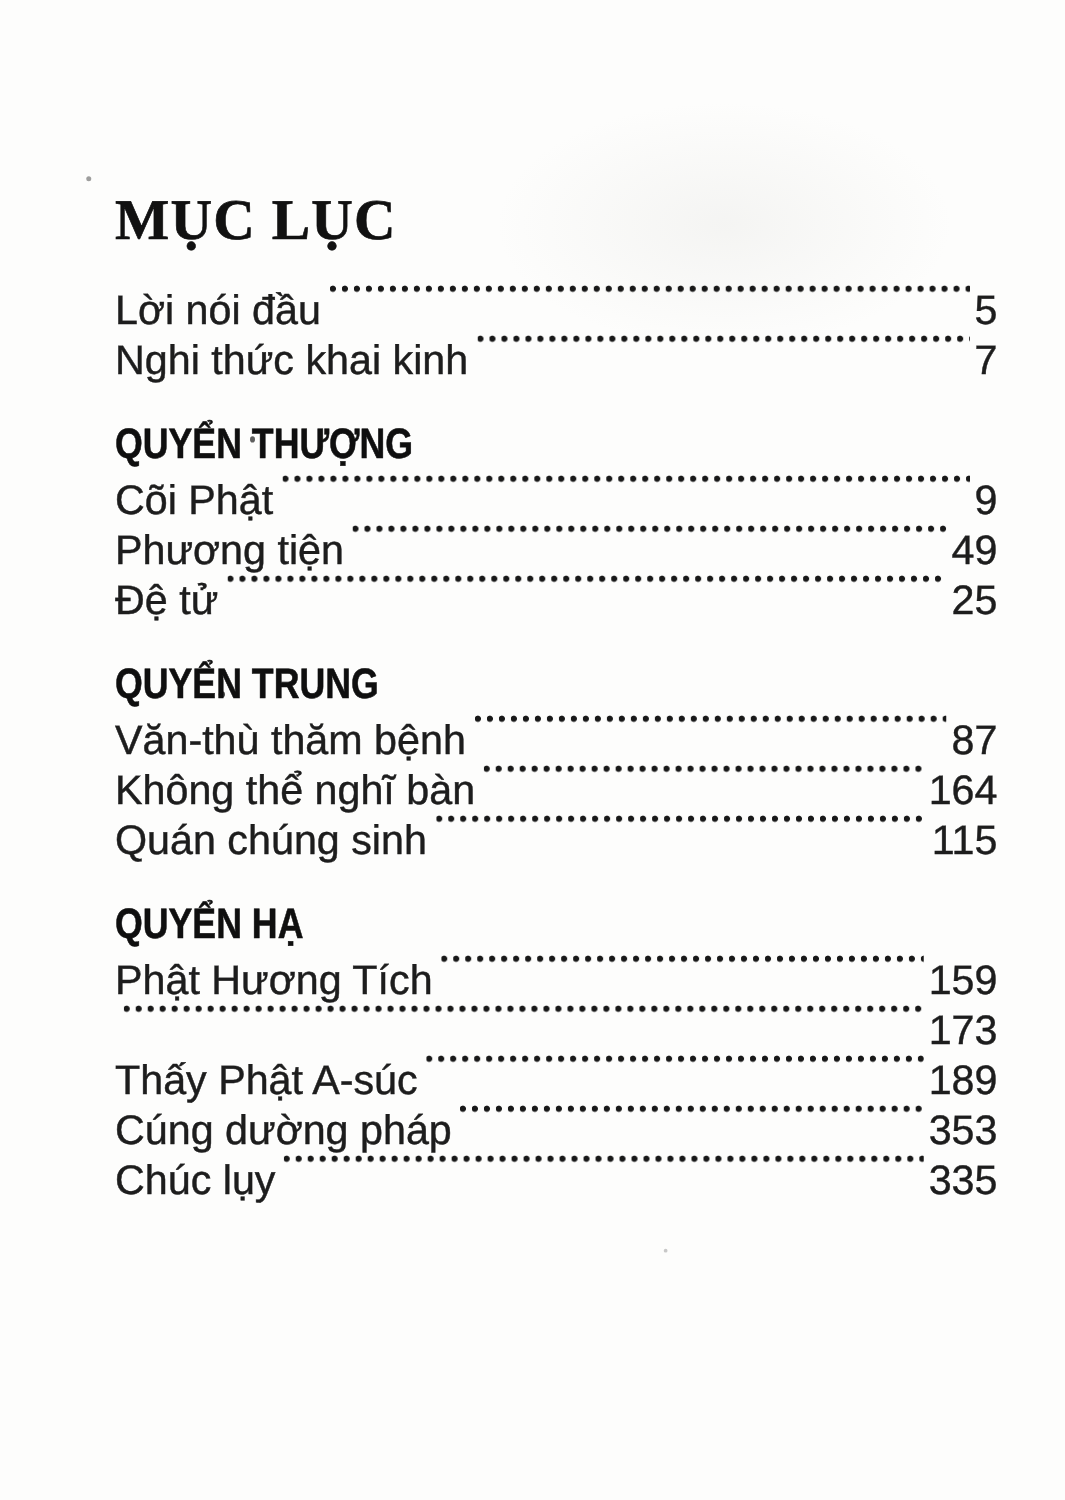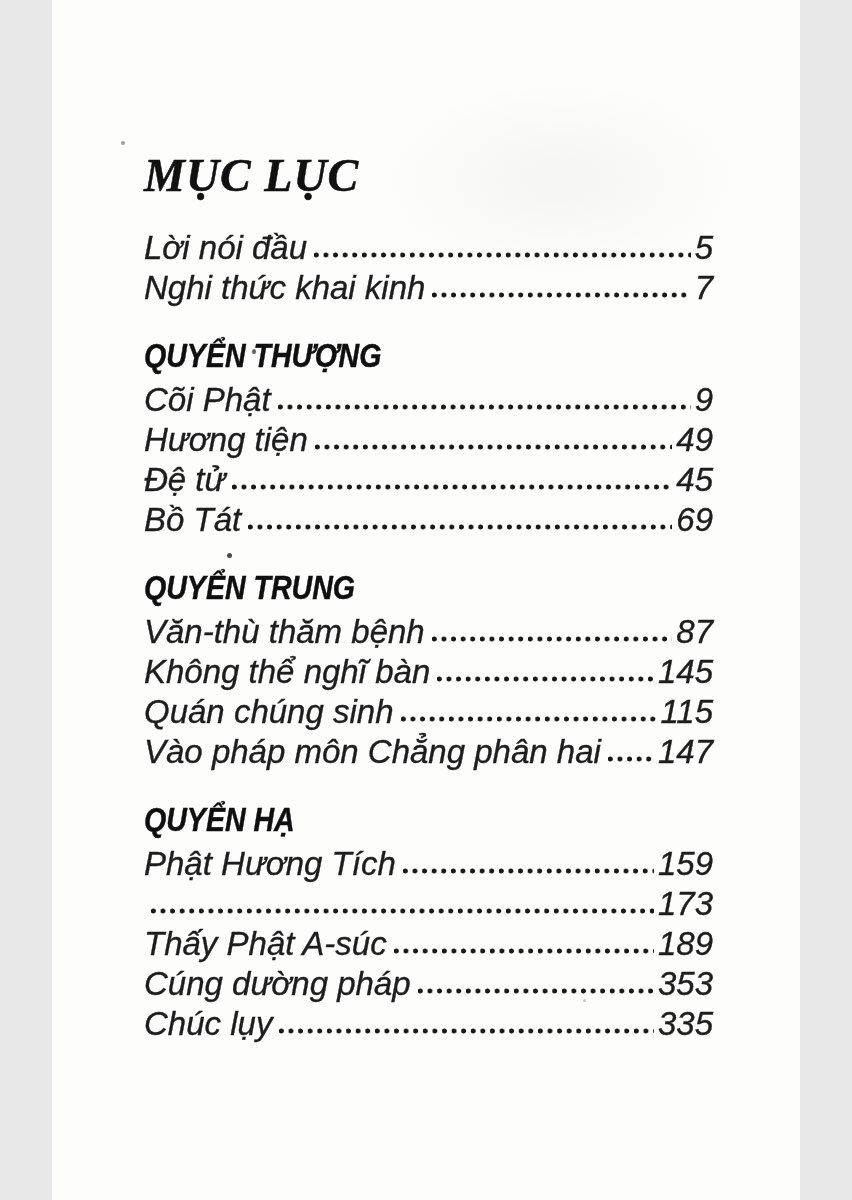--- a/index.html
+++ b/index.html
@@ -1,31 +1,30 @@
 <!DOCTYPE html>
 <html><head>
 <meta charset="utf-8">
 <style>
   html, body { margin: 0; padding: 0; }
   body { background: #e8e8e8; }
 
   .page {
     position: relative;
-    width: 748px;
+    width: 852px;
     height: 1200px;
     margin: 0 auto;
     background:
       radial-gradient(ellipse 260px 140px at 68% 15%, rgba(205,205,200,0.18), transparent 70%),
       #fdfdfc;
     overflow: hidden;
     box-sizing: border-box;
-    padding: 150px 87px 0 92px;
+    padding: 150px 54px 0 92px;
     color: #1d1d1d;
     font-family: "Liberation Sans", sans-serif;
-    font-style: italic;
   }
 
   .doc-title {
     margin: 0 0 26px 0;
     font-family: "Liberation Serif", serif;
     font-weight: 700;
     font-size: 46px;
     line-height: 52px;
     letter-spacing: 1px;
     color: #111;
@@ -40,21 +39,20 @@
     line-height: 42px;
     color: #0f0f0f;
     -webkit-text-stroke: 0.45px #0f0f0f;
     transform: scaleX(0.84);
     transform-origin: left center;
     white-space: nowrap;
   }
 
   .toc-row {
     display: flex;
-    align-items: flex-end;
     font-size: 33px;
     line-height: 40px;
     color: #1d1d1d;
     -webkit-text-stroke: 0.35px #1d1d1d;
   }
 
   .toc-row .label { white-space: nowrap; }
 
   .toc-row .leader {
     flex: 1 1 auto;
@@ -107,58 +105,48 @@
   <div id="sections">
       <section class="toc-section">
     <h2 class="toc-section-heading">QUYỂN THƯỢNG</h2>
     <div class="rows">
           <div class="toc-row">
     <span class="label">Cõi Phật</span>
     <span class="leader"></span>
     <span class="pnum">9</span>
   </div>
           <div class="toc-row">
-    <span class="label">Hương tiện</span>
+    <span class="label">Phương tiện</span>
     <span class="leader"></span>
     <span class="pnum">49</span>
   </div>
           <div class="toc-row">
     <span class="label">Đệ tử</span>
     <span class="leader"></span>
-    <span class="pnum">45</span>
-  </div>
-          <div class="toc-row">
-    <span class="label">Bồ Tát</span>
-    <span class="leader"></span>
-    <span class="pnum">69</span>
+    <span class="pnum">25</span>
   </div>
         </div>
   </section>
       <section class="toc-section">
     <h2 class="toc-section-heading">QUYỂN TRUNG</h2>
     <div class="rows">
           <div class="toc-row">
     <span class="label">Văn-thù thăm bệnh</span>
     <span class="leader"></span>
     <span class="pnum">87</span>
   </div>
           <div class="toc-row">
     <span class="label">Không thể nghĩ bàn</span>
     <span class="leader"></span>
-    <span class="pnum">145</span>
+    <span class="pnum">164</span>
   </div>
           <div class="toc-row">
     <span class="label">Quán chúng sinh</span>
     <span class="leader"></span>
     <span class="pnum">115</span>
-  </div>
-          <div class="toc-row">
-    <span class="label">Vào pháp môn Chẳng phân hai</span>
-    <span class="leader"></span>
-    <span class="pnum">147</span>
   </div>
         </div>
   </section>
       <section class="toc-section">
     <h2 class="toc-section-heading">QUYỂN HẠ</h2>
     <div class="rows">
           <div class="toc-row">
     <span class="label">Phật Hương Tích</span>
     <span class="leader"></span>
     <span class="pnum">159</span>

